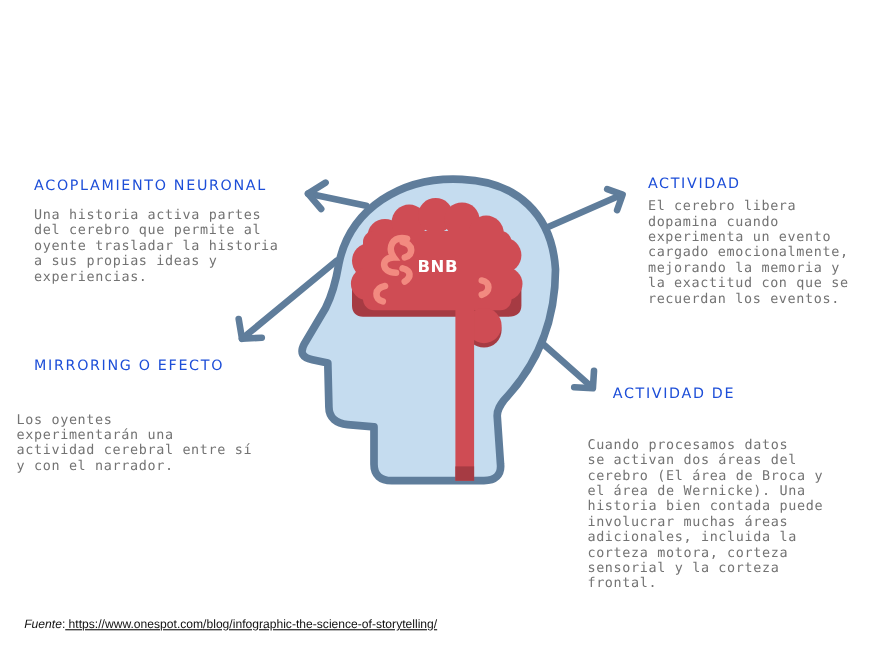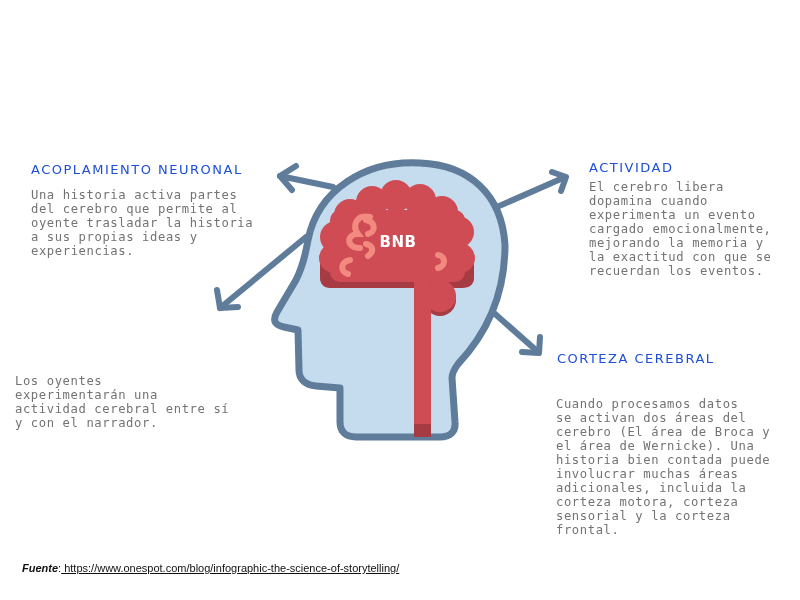--- a/index.html
+++ b/index.html
@@ -29,21 +29,21 @@
     font-family: "DejaVu Sans Mono", monospace;
     font-size: 12.2px; line-height: 14px;
     letter-spacing: 0.6px; color: #737373;
     white-space: pre-line;
   }
   .source {
     position: absolute; left: 22px; top: 562px;
     font-family: "Liberation Sans", sans-serif;
     font-size: 11px; color: #111;
   }
-  .source .label { font-weight: bold; font-style: italic; }
+  .source .label { font-weight: normal; font-style: italic; }
   .source .link { text-decoration: underline; color: #111; }
   svg.graphic { position: absolute; left: 0; top: 0; }
 </style>
 </head>
 <body>
 
 <div class="title">
 </div>
 
 <svg class="graphic" width="800" height="600" viewBox="0 0 800 600">
@@ -116,39 +116,40 @@
 </svg>
 
 <div class="heading" style="left:31px; top:160px;">ACOPLAMIENTO NEURONAL</div>
 <div class="body-text" style="left:31px; top:188px;">Una historia activa partes
 del cerebro que permite al
 oyente trasladar la historia
 a sus propias ideas y
 experiencias.</div>
 
 <div class="heading" style="left:31px; top:323px;">
+  <div>MIRRORING O EFECTO</div>
 </div>
 <div class="body-text" style="left:15px; top:374px;">Los oyentes
 experimentarán una
 actividad cerebral entre sí
 y con el narrador.</div>
 
 <div class="heading" style="left:589px; top:158px;">ACTIVIDAD</div>
 <div class="body-text" style="left:589px; top:180px;">El cerebro libera
 dopamina cuando
 experimenta un evento
 cargado emocionalmente,
 mejorando la memoria y
 la exactitud con que se
 recuerdan los eventos.</div>
 
 <div class="heading" style="left:557px; top:349px;">
-  <div>CORTEZA CEREBRAL</div>
+  <div>ACTIVIDAD DE</div>
 </div>
-<div class="body-text" style="left:556px; top:397px;">Cuando procesamos datos
+<div class="body-text" style="left:534px; top:397px;">Cuando procesamos datos
 se activan dos áreas del
 cerebro (El área de Broca y
 el área de Wernicke). Una
 historia bien contada puede
 involucrar muchas áreas
 adicionales, incluida la
 corteza motora, corteza
 sensorial y la corteza
 frontal.</div>
 

